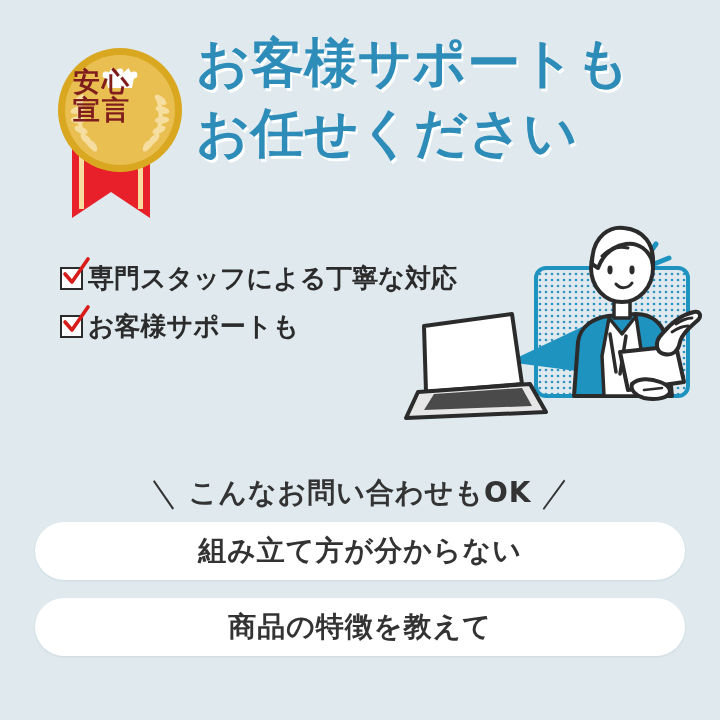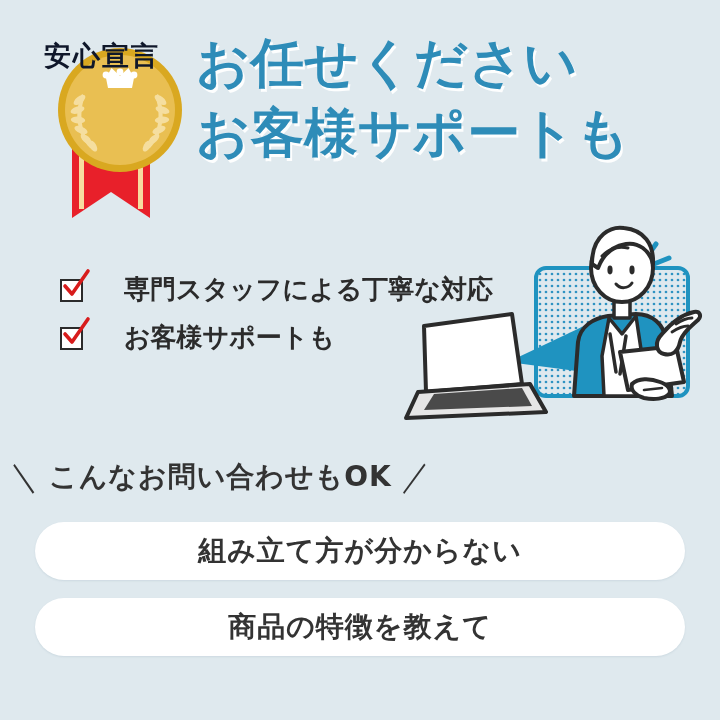--- a/index.html
+++ b/index.html
@@ -35,25 +35,26 @@
   .medal {
     position: absolute;
     left: 18px; top: 22px;
     width: 124px; height: 124px;
   }
   .medal-text {
     position: absolute;
     left: 0; top: 0;
     width: 124px; height: 124px;
     display: flex;
-    flex-direction: row;
+    flex-direction: column;
+    align-items: center;
     justify-content: center;
     padding-top: 16px;
     box-sizing: border-box;
-    color: #0f172a;
+    color: #7f1d1d;
     font-family: "DejaVu Sans", sans-serif;
     font-weight: bold;
     font-size: 27px;
     line-height: 1.02;
     letter-spacing: 2px;
     pointer-events: none;
   }
   .medal-text span { display: block; }
 
   
@@ -72,23 +73,22 @@
   .headline span { display: block; }
 
   
   .checklist {
     position: absolute;
     left: 60px; top: 254px;
     width: 460px;
   }
   .check-row {
     display: flex;
-    align-items: flex-end;
+    align-items: center;
     height: 48px;
-    gap: 36px;
   }
   .check-box {
     position: relative;
     width: 23px; height: 23px;
     border: 2px solid #2b2b2b;
     background: #ffffff;
     box-sizing: border-box;
     flex: 0 0 auto;
     margin-right: 5px;
   }
@@ -110,22 +110,23 @@
   
   .illus {
     position: absolute;
     left: 388px; top: 206px;
     width: 320px; height: 232px;
   }
 
   
   .subhead {
     position: absolute;
-    left: 0; top: 458px;
+    left: 0; top: 474px;
     width: 720px;
+    text-align: center;
     color: #333333;
     font-family: "DejaVu Sans", sans-serif;
     font-weight: bold;
     font-size: 28px;
     letter-spacing: 1px;
   }
   .slash {
     display: inline-block;
     font-weight: normal;
     color: #333333;
@@ -197,22 +198,22 @@
       </g>
     </svg>
 
     <div class="medal-text">
       <span>安心</span>
       <span>宣言</span>
     </div>
   </div>
 
   <div class="headline">
+    <span>お客様サポートも</span>
     <span>お任せください</span>
-    <span>お客様サポートも</span>
   </div>
 
   <div class="checklist">
 
     <div class="check-row">
       <span class="check-box">
         <svg class="tick" viewBox="0 0 30 30">
           <path d="M4 17 L11 25 L27 2" stroke="#d81c1c" stroke-width="3.6" fill="none" stroke-linecap="round" stroke-linejoin="round"></path>
         </svg>
       </span>

